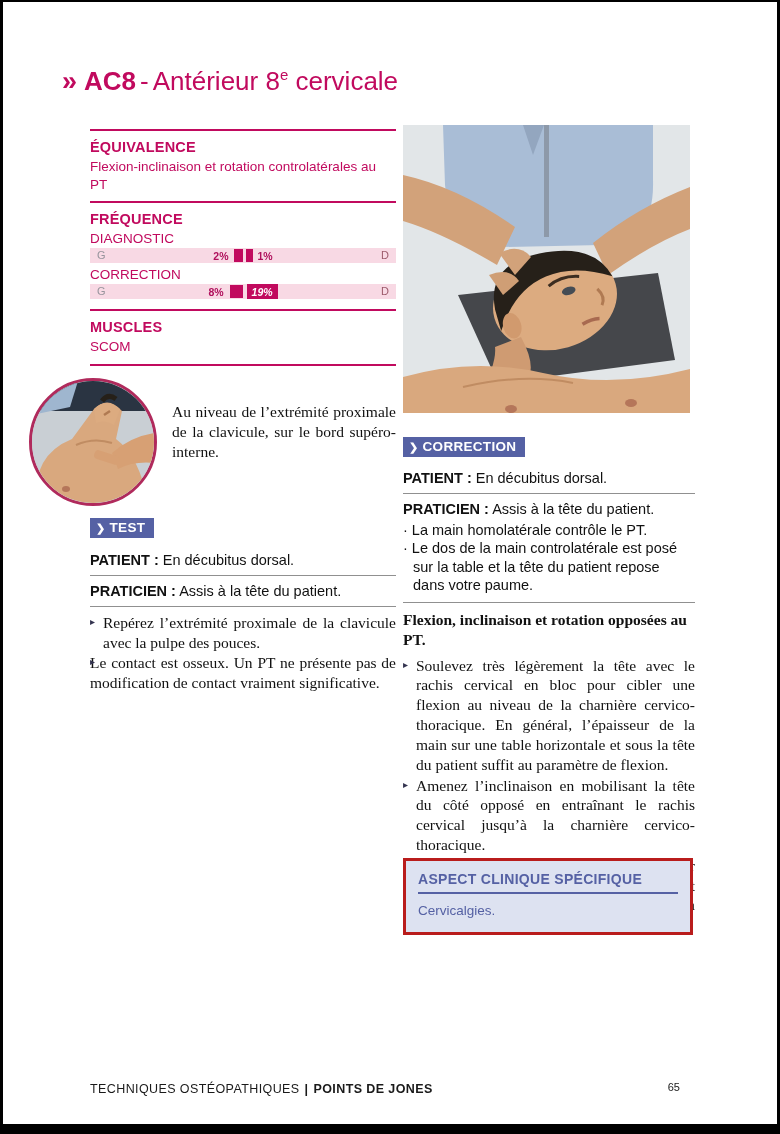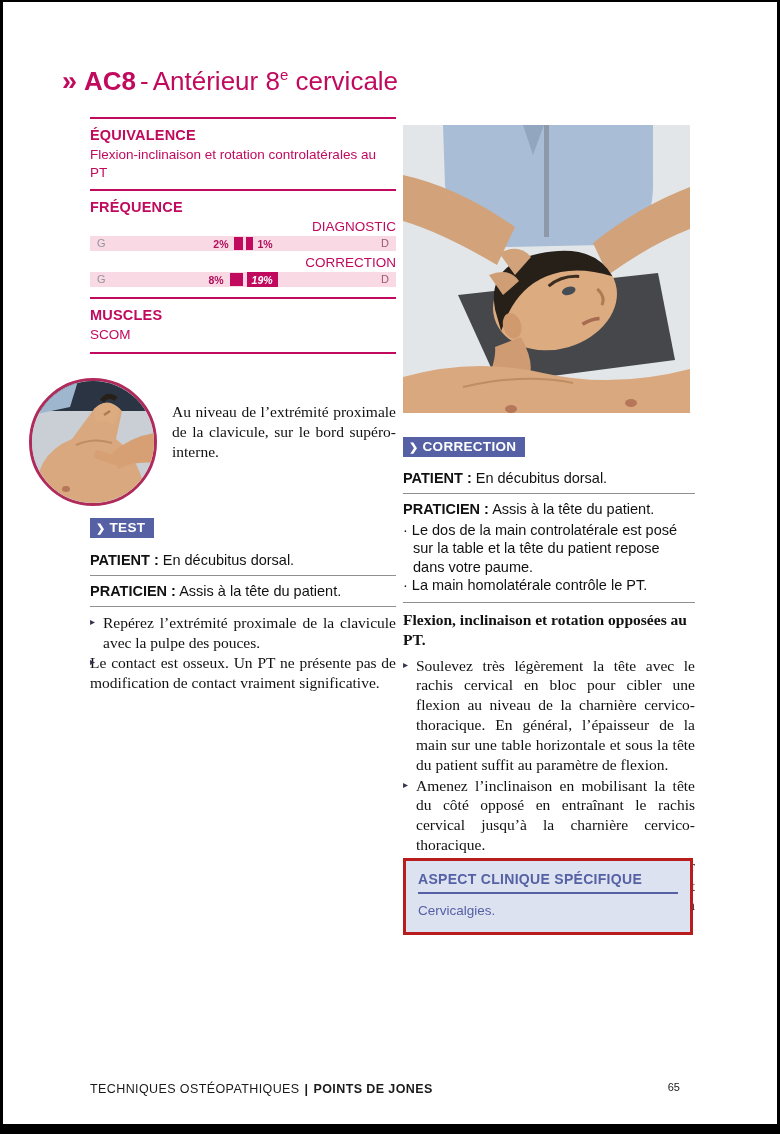--- a/index.html
+++ b/index.html
@@ -16,26 +16,26 @@
 
   
   .title-row{position:absolute;left:62px;top:66px;white-space:nowrap;color:#c10a5e;}
   .title-chevrons{font-size:27px;font-weight:700;margin-right:9px;letter-spacing:-2px;}
   .title-code{font-size:26px;font-weight:700;}
   .title-sep{font-size:26px;font-weight:400;margin:0 4px;}
   .title-rest{font-size:26px;font-weight:400;}
   .title-sup{font-size:15px;vertical-align:super;}
 
   
-  .info-panel{position:absolute;left:90px;top:117px;width:306px;color:#c10a5e;}
+  .info-panel{position:absolute;left:90px;top:129px;width:306px;color:#c10a5e;}
   .m-rule{height:2px;background:#c10a5e;border:none;margin:0;}
   .info-section{padding:6px 0 8px 0;}
   .info-heading{font-size:14.5px;font-weight:700;margin:2px 0 3px 0;letter-spacing:0.2px;}
   .info-text{font-size:13.5px;line-height:1.3;}
-  .freq-title{font-size:13.5px;text-align:right;margin:4px 0 2px 0;}
+  .freq-title{font-size:13.5px;text-align:left;margin:4px 0 2px 0;}
   .freq-bar{position:relative;height:15px;background:#f8d9e4;display:flex;align-items:center;justify-content:center;margin:1px 0 2px 0;}
   .freq-letter{position:absolute;top:1px;font-size:11px;font-weight:400;}
   .freq-letter.g{left:7px;color:#97949c;}
   .freq-letter.d{right:7px;color:#9c5a6b;}
   .freq-center{display:flex;align-items:center;}
   .freq-val{font-size:10.5px;font-weight:700;color:#b0105c;}
   .freq-block{background:#c10a5e;height:13px;}
   .blk-a{width:9px;margin:0 3px 0 5px;}
   .blk-b{width:7px;margin-right:5px;}
   .blk-c{width:13px;margin:0 4px 0 6px;}
@@ -218,22 +218,22 @@
     <div class="plain-note">Le contact est osseux. Un PT ne présente pas de modification de contact vraiment significative.</div>
   </div>
 </div>
 
 <div class="correction-block">
   <span class="badge"><span class="chev">❯</span><span>CORRECTION</span></span>
   <div class="pp-wrap">
     <div class="pp-row"><span class="pp-label">PATIENT :</span> <span>En décubitus dorsal.</span></div>
     <div class="prat-group">
       <div class="prat-first"><span class="pp-label">PRATICIEN :</span> <span>Assis à la tête du patient.</span></div>
+      <div class="dot-line"><span class="dot">·</span><span>La main homolatérale contrôle le PT.</span></div>
       <div class="dot-line"><span class="dot">·</span><span>Le dos de la main controlatérale est posé sur la table et la tête du patient repose dans votre paume.</span></div>
-      <div class="dot-line"><span class="dot">·</span><span>La main homolatérale contrôle le PT.</span></div>
     </div>
   </div>
   <div class="serif">
     <div class="sub-heading">Flexion, inclinaison et rotation opposées au PT.</div>
     <div class="bullet-item"><span class="bmark">▸</span><span>Soulevez très légèrement la tête avec le rachis cervical en bloc pour cibler une flexion au niveau de la charnière cervico-thoracique. En général, l’épaisseur de la main sur une table horizontale et sous la tête du patient suffit au paramètre de flexion.</span></div>
     <div class="bullet-item"><span class="bmark">▸</span><span>Amenez l’inclinaison en mobilisant la tête du côté opposé en entraînant le rachis cervical jusqu’à la charnière cervico-thoracique.</span></div>
     <div class="bullet-item"><span class="bmark">▸</span><span>Tournez la tête du côté opposé au PT pour obtenir la rotation opposée en mobilisant tout le rachis cervical sans dépasser la charnière cervico-thoracique.</span></div>
   </div>
 </div>
 

